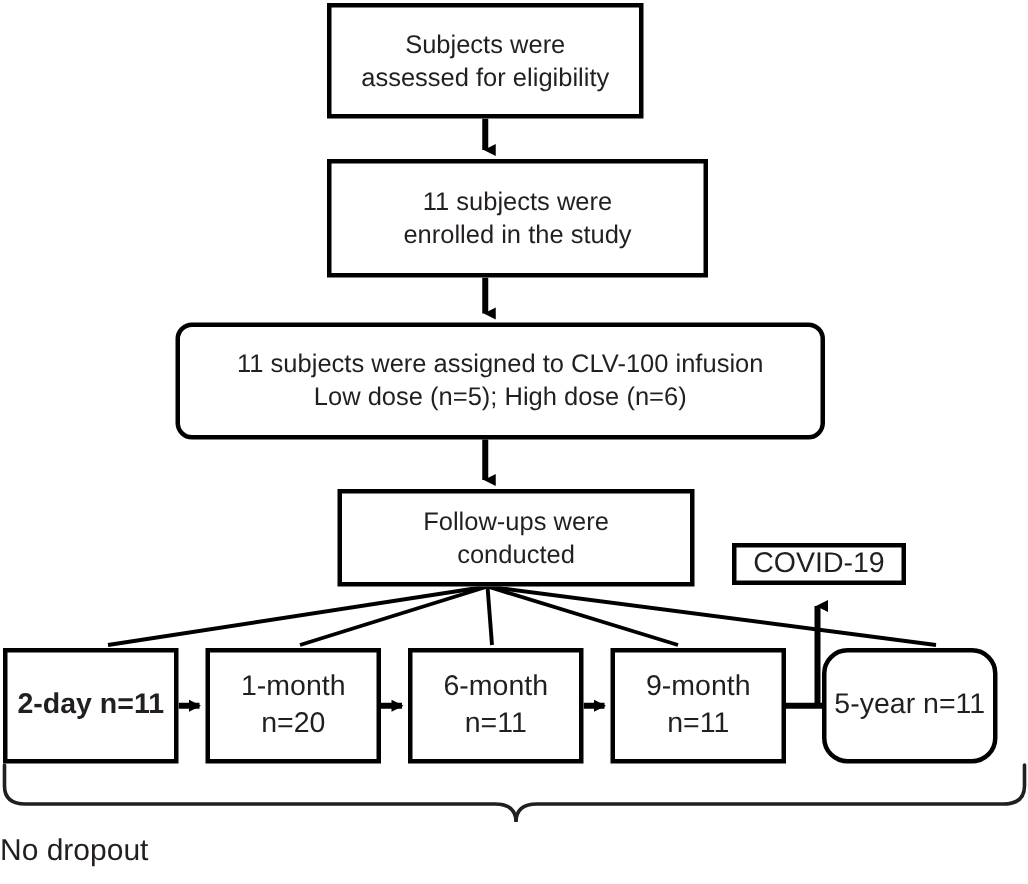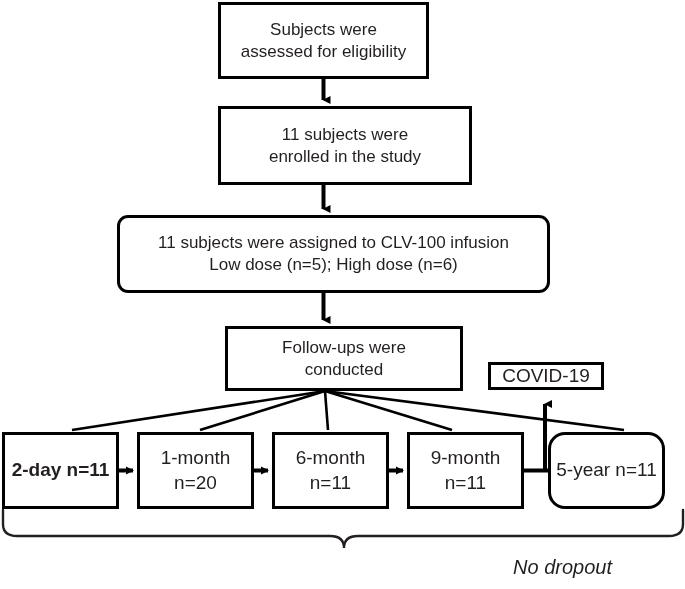--- a/index.html
+++ b/index.html
@@ -67,25 +67,24 @@
   #visit-1 { left: 137px; }
   #visit-2 { left: 272px; }
   #visit-3 { left: 407px; }
   #visit-4 { left: 548px; border-radius: 17px; }
 
   #label-no-dropout {
     position: absolute;
     left: 0;
     top: 556px;
     width: 612px;
-    text-align: right;
+    text-align: left;
     font-size: 20px;
     color: #231f20;
     z-index: 3;
-    font-style: italic;
   }
 </style>
 </head>
 <body>
 
 <svg id="canvas" viewBox="0 0 685 589" xmlns="http://www.w3.org/2000/svg">
   <defs>
     <marker id="arrowdown" markerWidth="10" markerHeight="10" refX="5" refY="8" orient="auto" markerUnits="userSpaceOnUse">
       <path d="M1,1 L9,1 L5,9 Z" fill="#000000"></path>
     </marker>

